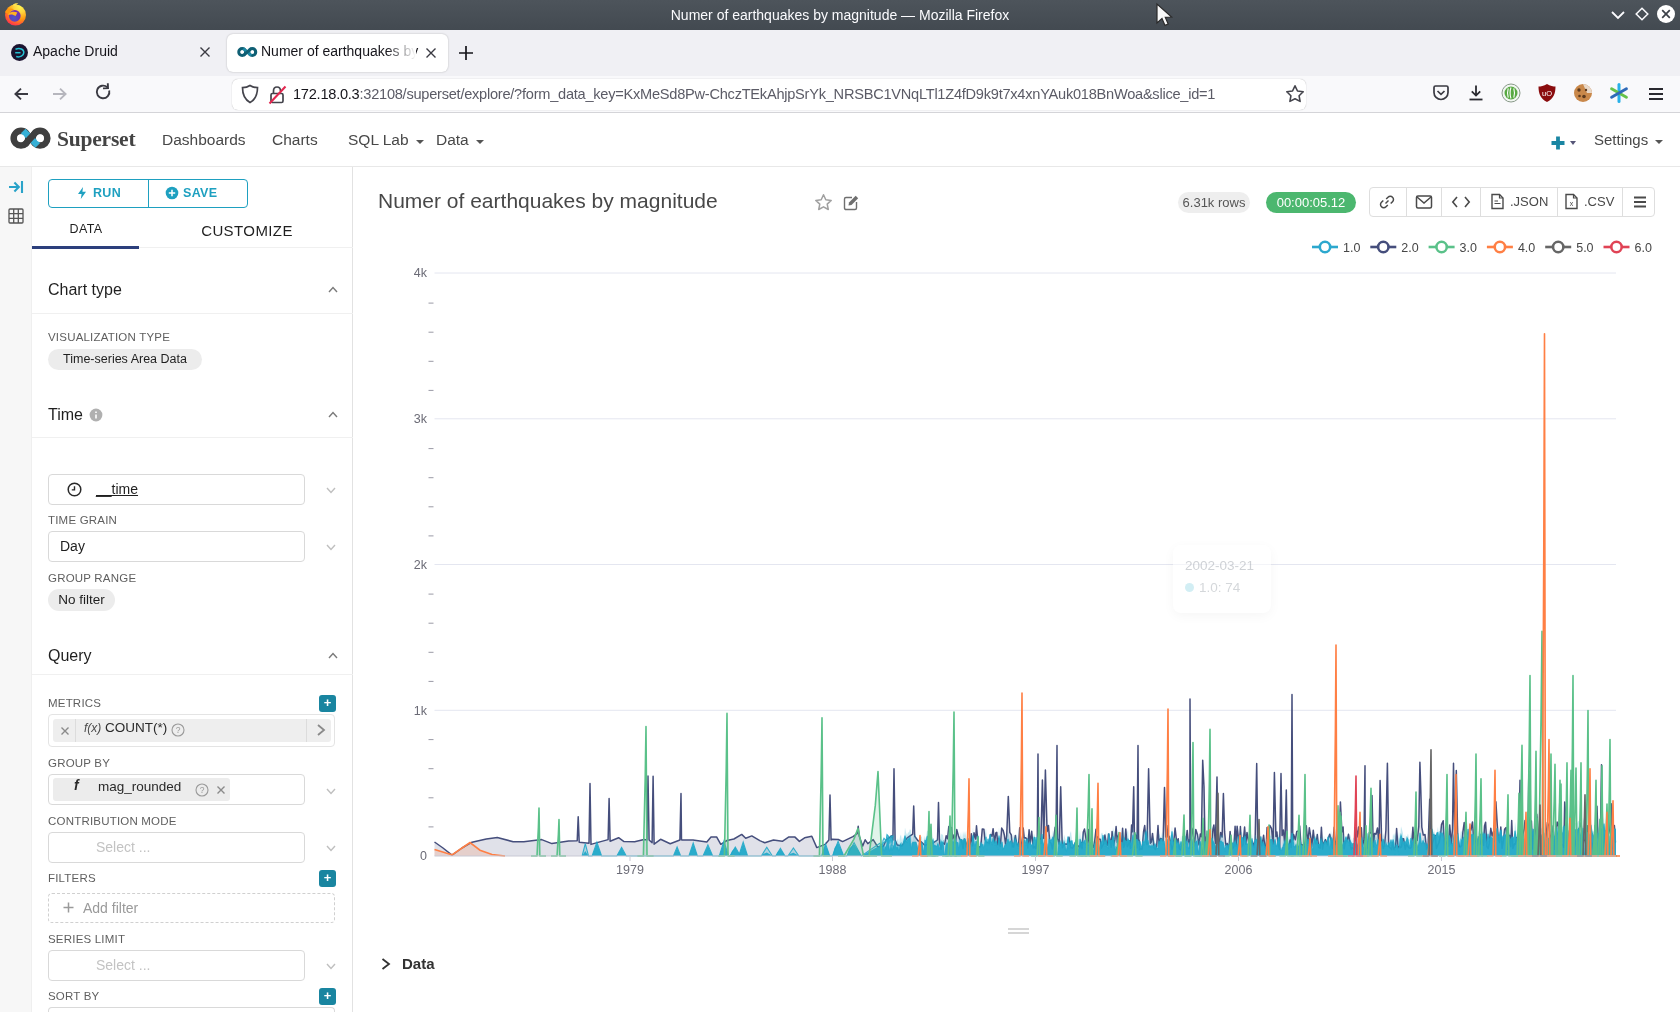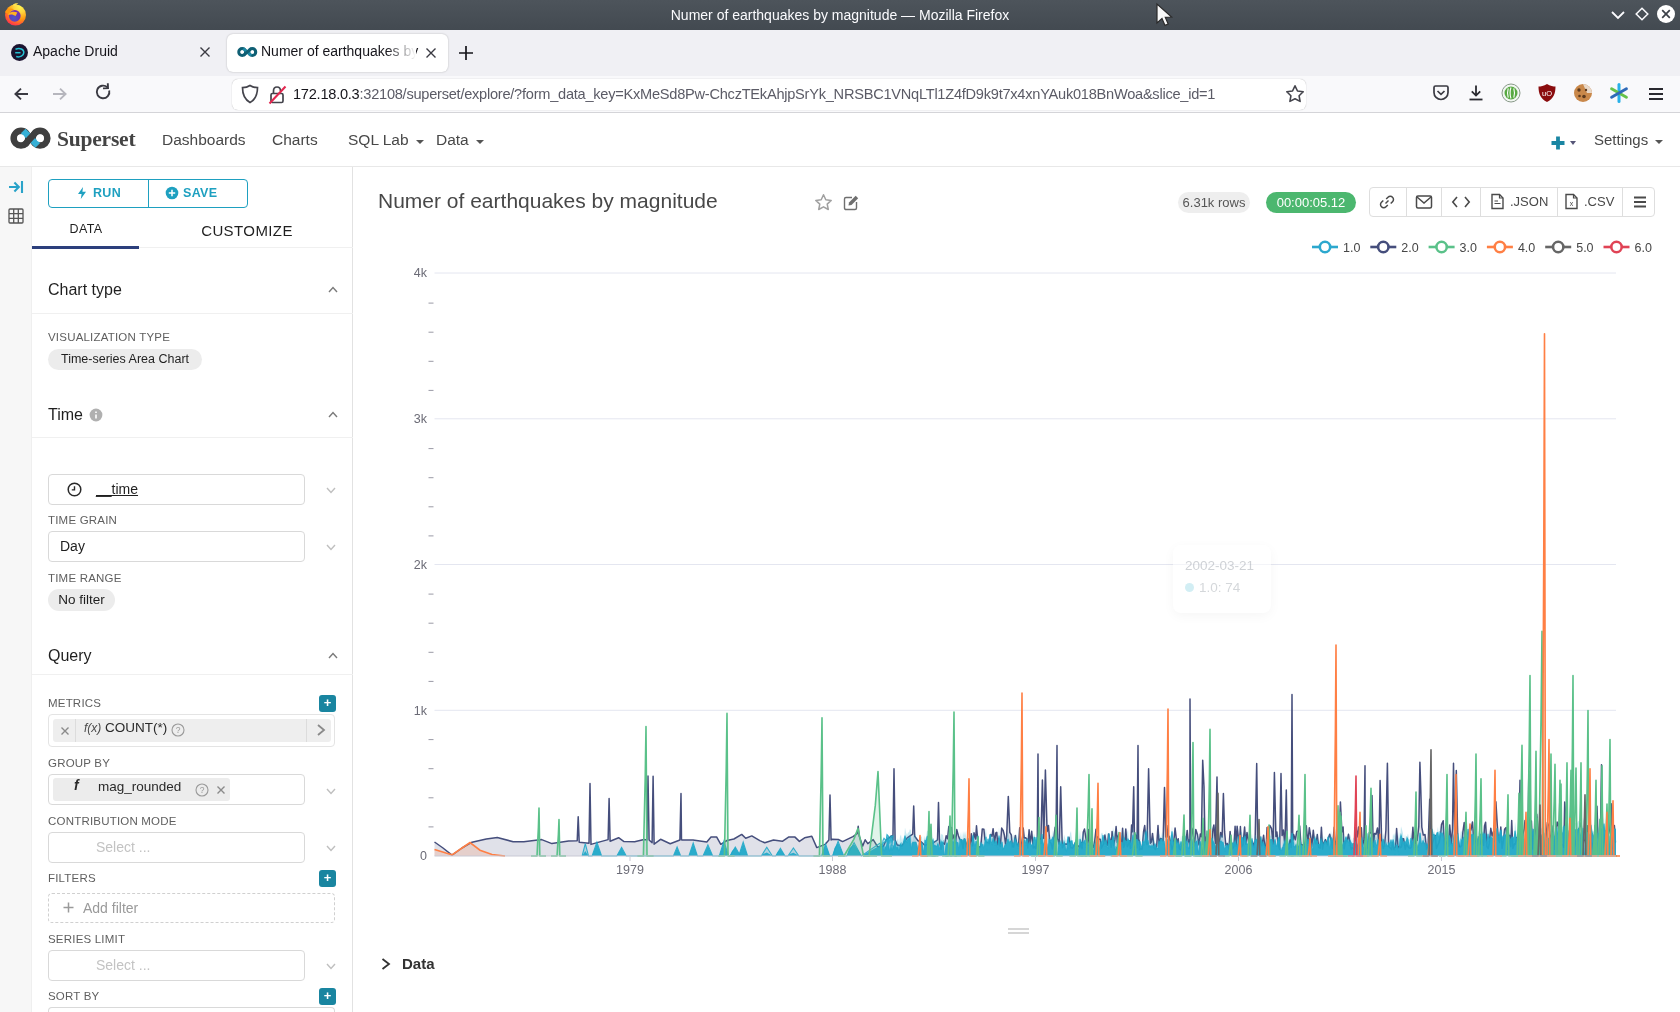--- a/index.html
+++ b/index.html
@@ -206,21 +206,21 @@
 <div class="abs" style="left:0;top:80px;width:321px;height:1px;background:#f0f0f0;"></div>
 <div class="abs" style="left:4px;top:55px;width:100px;text-align:center;font-size:12.5px;color:#1f1f1f;letter-spacing:0.4px;">DATA</div>
 <div class="abs" style="left:140px;top:55px;width:150px;text-align:center;font-size:15px;color:#1f1f1f;letter-spacing:0.4px;">CUSTOMIZE</div>
 <div class="abs" style="left:0px;top:79px;width:107px;height:2.5px;background:#2c3f7c;"></div>
 <div class="hdr" style="left:16px;top:114px;">Chart type</div>
 <svg class="abs" style="left:295px;top:117px;" width="12" height="12" viewBox="0 0 12 12" xmlns="http://www.w3.org/2000/svg">
       <path d="M2 8 L6 3.6 L10 8" fill="none" stroke="#7a7a7a" stroke-width="1.4"></path>
     </svg>
 <div class="sep" style="top:146px;"></div>
 <div class="lbl" style="left:16px;top:164px;">VISUALIZATION TYPE</div>
-<div class="pill" style="left:16px;top:182px;width:154px;height:21px;line-height:21px;text-align:center;font-size:12.5px;">Time-series Area Chart</div>
+<div class="pill" style="left:16px;top:182px;width:154px;height:21px;line-height:21px;text-align:center;font-size:12.5px;">Time-series Area Data</div>
 <div class="hdr" style="left:16px;top:239px;">Time</div>
 <svg class="abs" style="left:57px;top:241px;" width="14" height="14" viewBox="0 0 14 14" xmlns="http://www.w3.org/2000/svg">
       <circle cx="7" cy="7" r="6.4" fill="#b0b0b0"></circle>
       <path d="M7 3.4 L7 4.9 M7 6.4 L7 10.6" stroke="#fff" stroke-width="1.6"></path>
     </svg>
 <svg class="abs" style="left:295px;top:242px;" width="12" height="12" viewBox="0 0 12 12" xmlns="http://www.w3.org/2000/svg">
       <path d="M2 8 L6 3.6 L10 8" fill="none" stroke="#7a7a7a" stroke-width="1.4"></path>
     </svg>
 <div class="sep" style="top:270px;"></div>
 <div class="lbl" style="left:16px;top:290px;margin-top:36px;">TIME COLUMN</div>
@@ -232,21 +232,21 @@
 <div class="abs val" style="left:64px;top:308px;text-decoration:underline;">__time</div>
 <svg class="abs" style="left:293px;top:317px;" width="12" height="12" viewBox="0 0 12 12" xmlns="http://www.w3.org/2000/svg">
       <path d="M2 4 L6 8.4 L10 4" fill="none" stroke="#bfbfbf" stroke-width="1.4"></path>
     </svg>
 <div class="lbl" style="left:16px;top:347px;">TIME GRAIN</div>
 <div class="box" style="top:364px;"></div>
 <div class="abs val" style="left:28px;top:365px;">Day</div>
 <svg class="abs" style="left:293px;top:374px;" width="12" height="12" viewBox="0 0 12 12" xmlns="http://www.w3.org/2000/svg">
       <path d="M2 4 L6 8.4 L10 4" fill="none" stroke="#bfbfbf" stroke-width="1.4"></path>
     </svg>
-<div class="lbl" style="left:16px;top:405px;">TIME RANGE</div>
+<div class="lbl" style="left:16px;top:405px;">GROUP RANGE</div>
 <div class="pill" style="left:16px;top:422px;width:67px;height:22px;line-height:22px;text-align:center;font-size:13.5px;">No filter</div>
 <div class="hdr" style="left:16px;top:480px;">Query</div>
 <svg class="abs" style="left:295px;top:483px;" width="12" height="12" viewBox="0 0 12 12" xmlns="http://www.w3.org/2000/svg">
       <path d="M2 8 L6 3.6 L10 8" fill="none" stroke="#7a7a7a" stroke-width="1.4"></path>
     </svg>
 <div class="sep" style="top:507px;"></div>
 <div class="lbl" style="left:16px;top:530px;">METRICS</div>
 <div class="plusbtn" style="left:287px;top:528px;">+</div>
 <div class="abs" style="left:16px;top:547px;width:287px;height:33px;border:1px solid #e4e4e4;border-radius:4px;"></div>
 <div class="gpill" style="left:21px;top:552px;width:278px;height:23px;background:#eeeeee;"></div>

